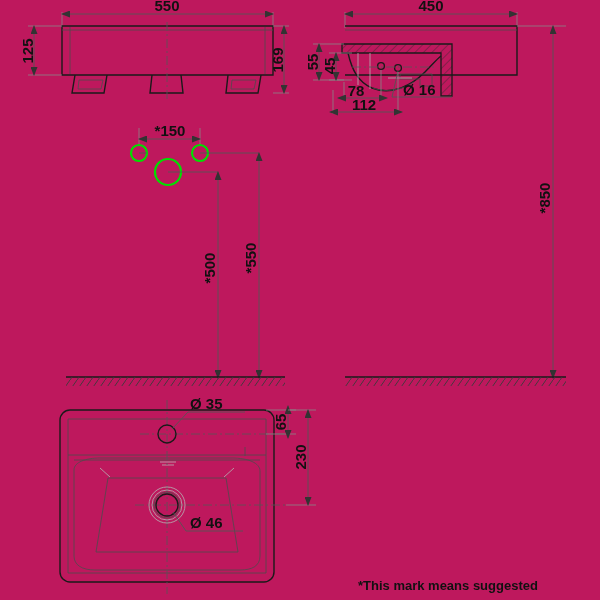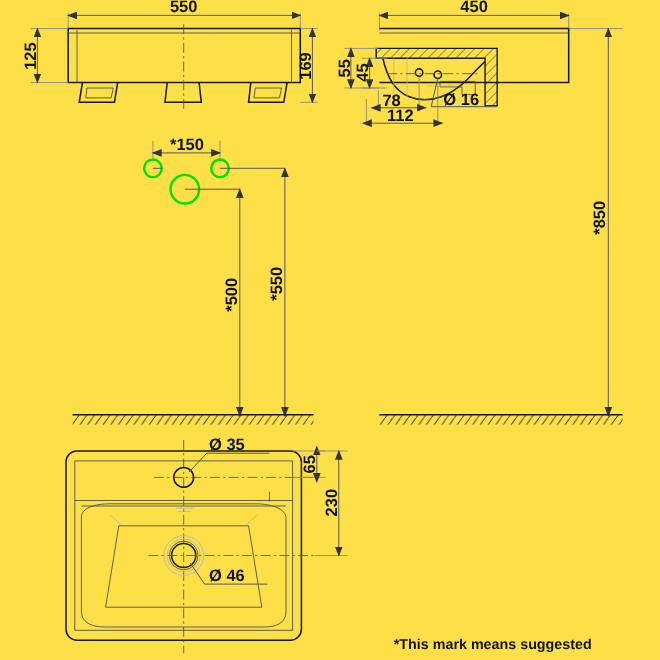--- a/index.html
+++ b/index.html
@@ -11,21 +11,21 @@
   body {
     width: 600px;
     height: 600px;
     font-family: "Liberation Sans", sans-serif;
     overflow: hidden;
   }
   #drawing-root {
     position: relative;
     width: 600px;
     height: 600px;
-    background: #fde047;
+    background: #be185d;
   }
   svg.sheet {
     position: absolute;
     left: 0;
     top: 0;
     width: 600px;
     height: 600px;
     display: block;
   }
   .dimtext {

